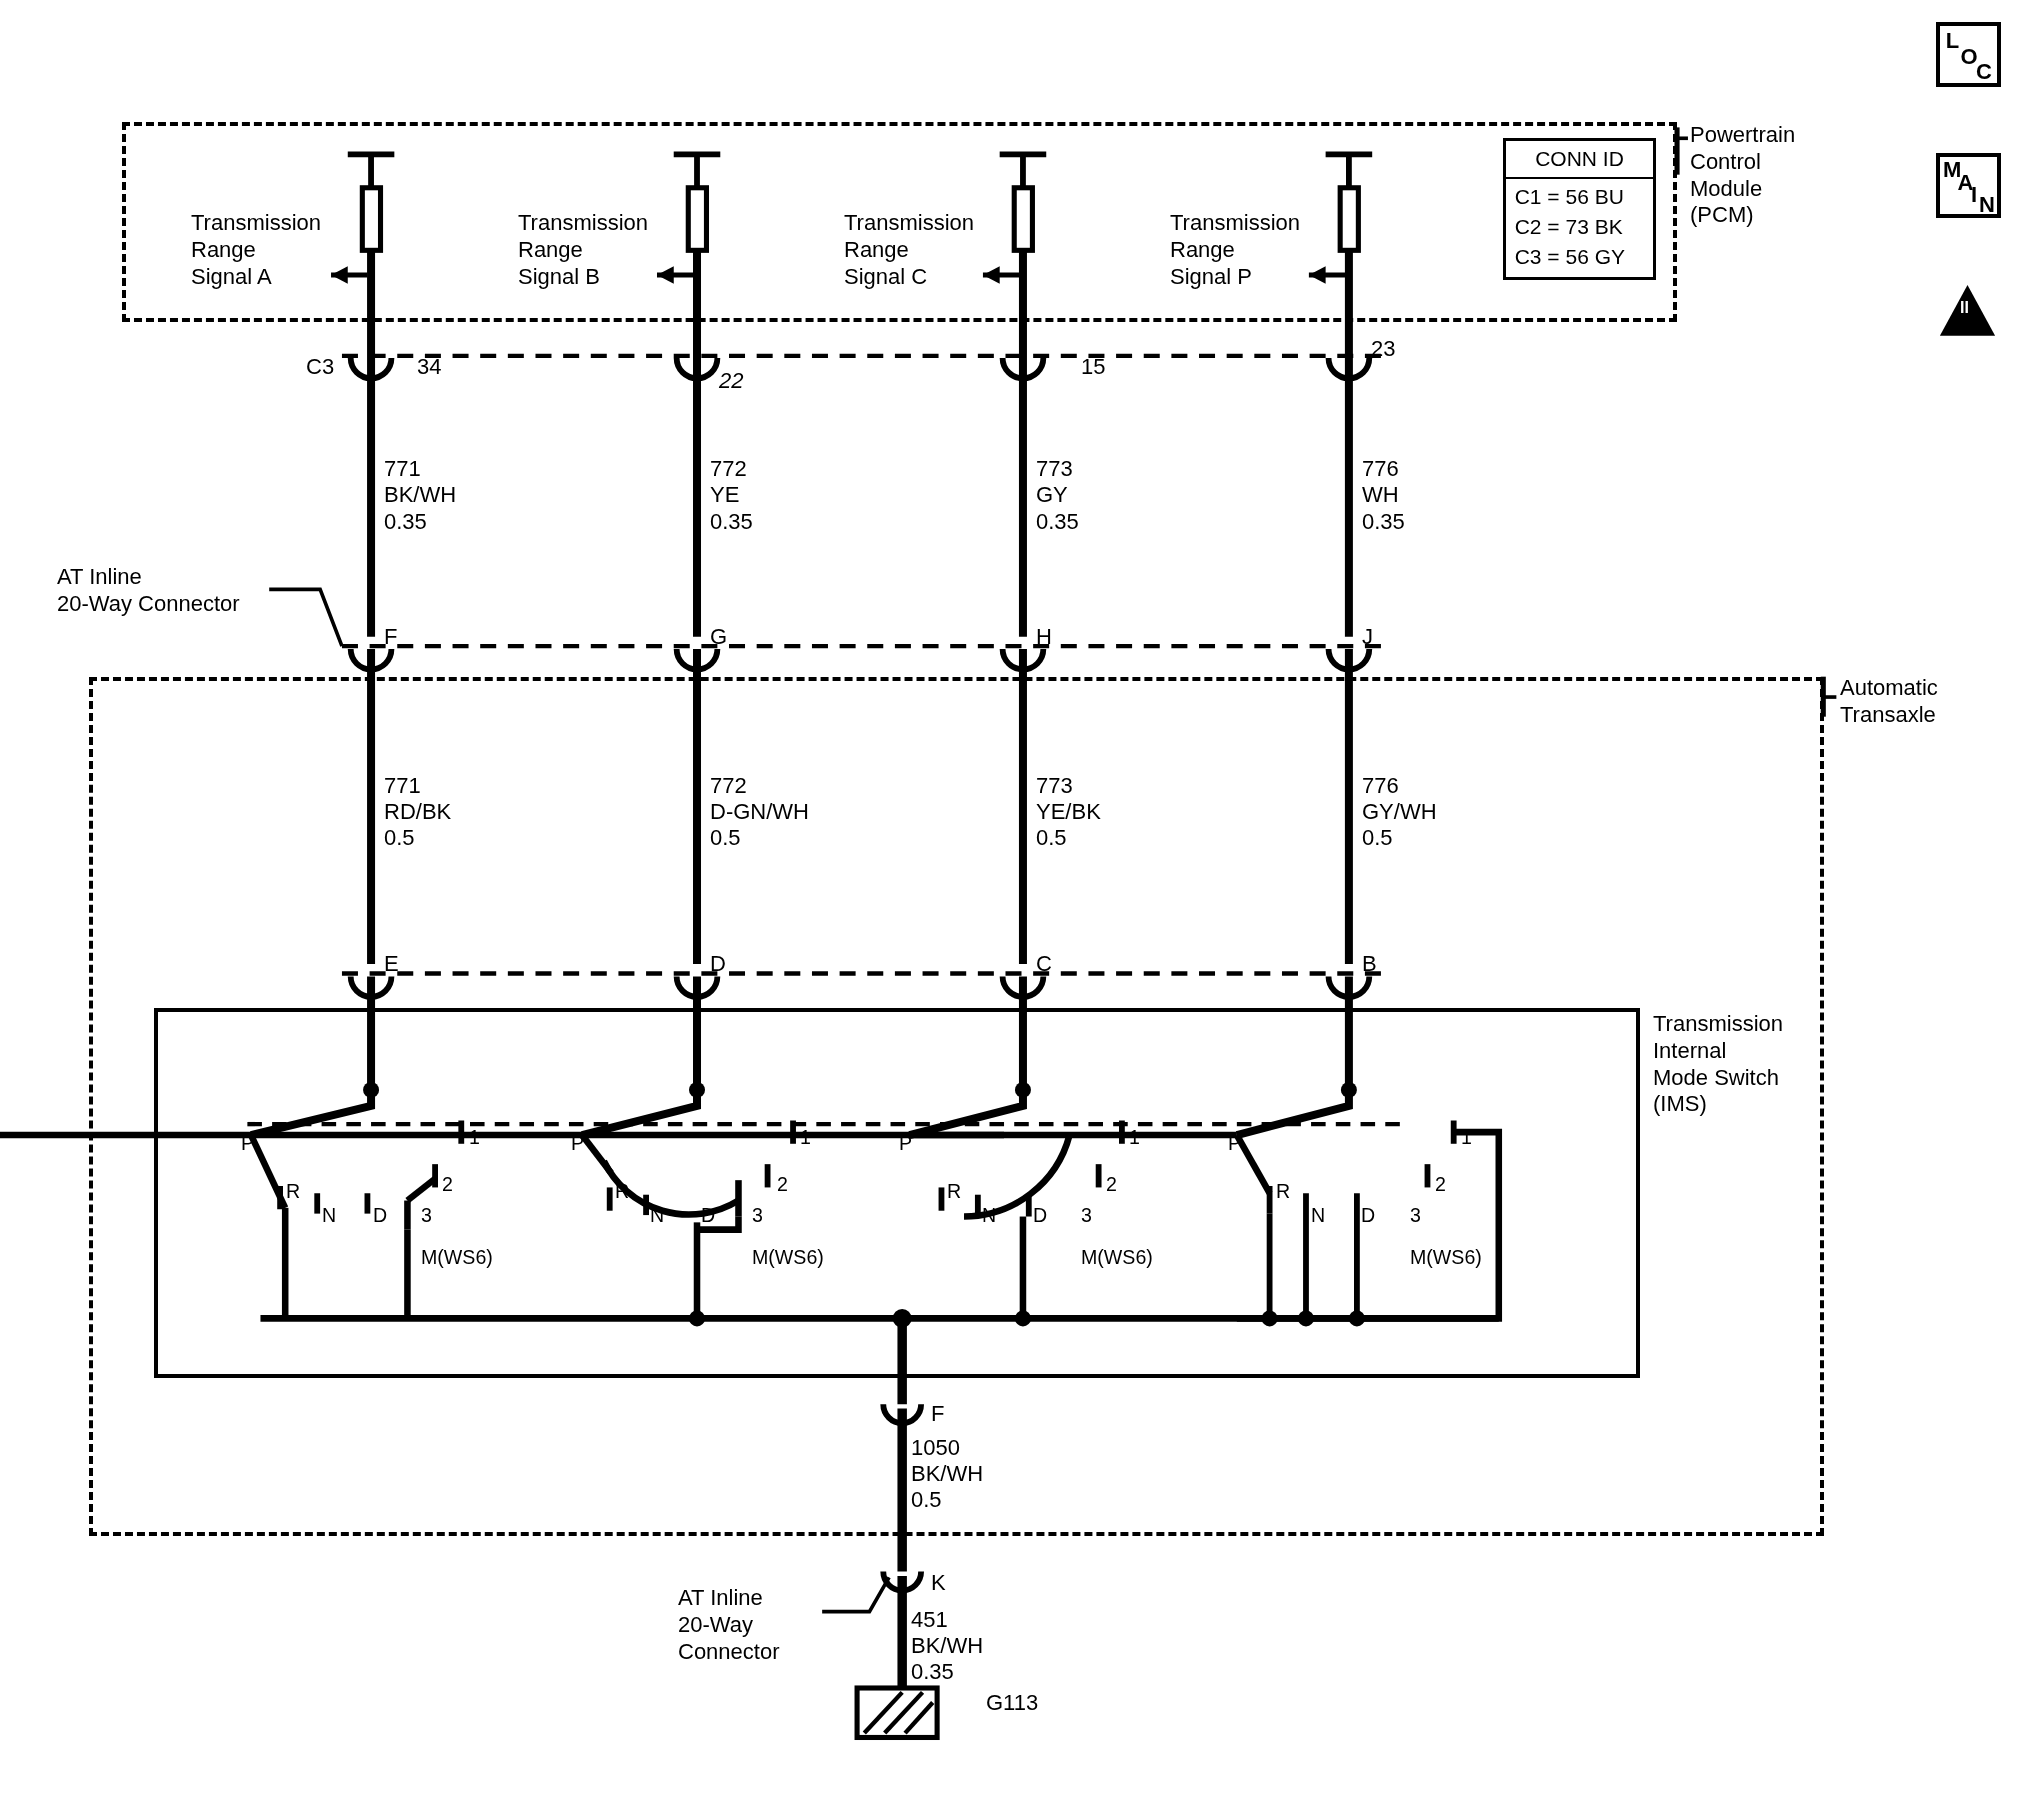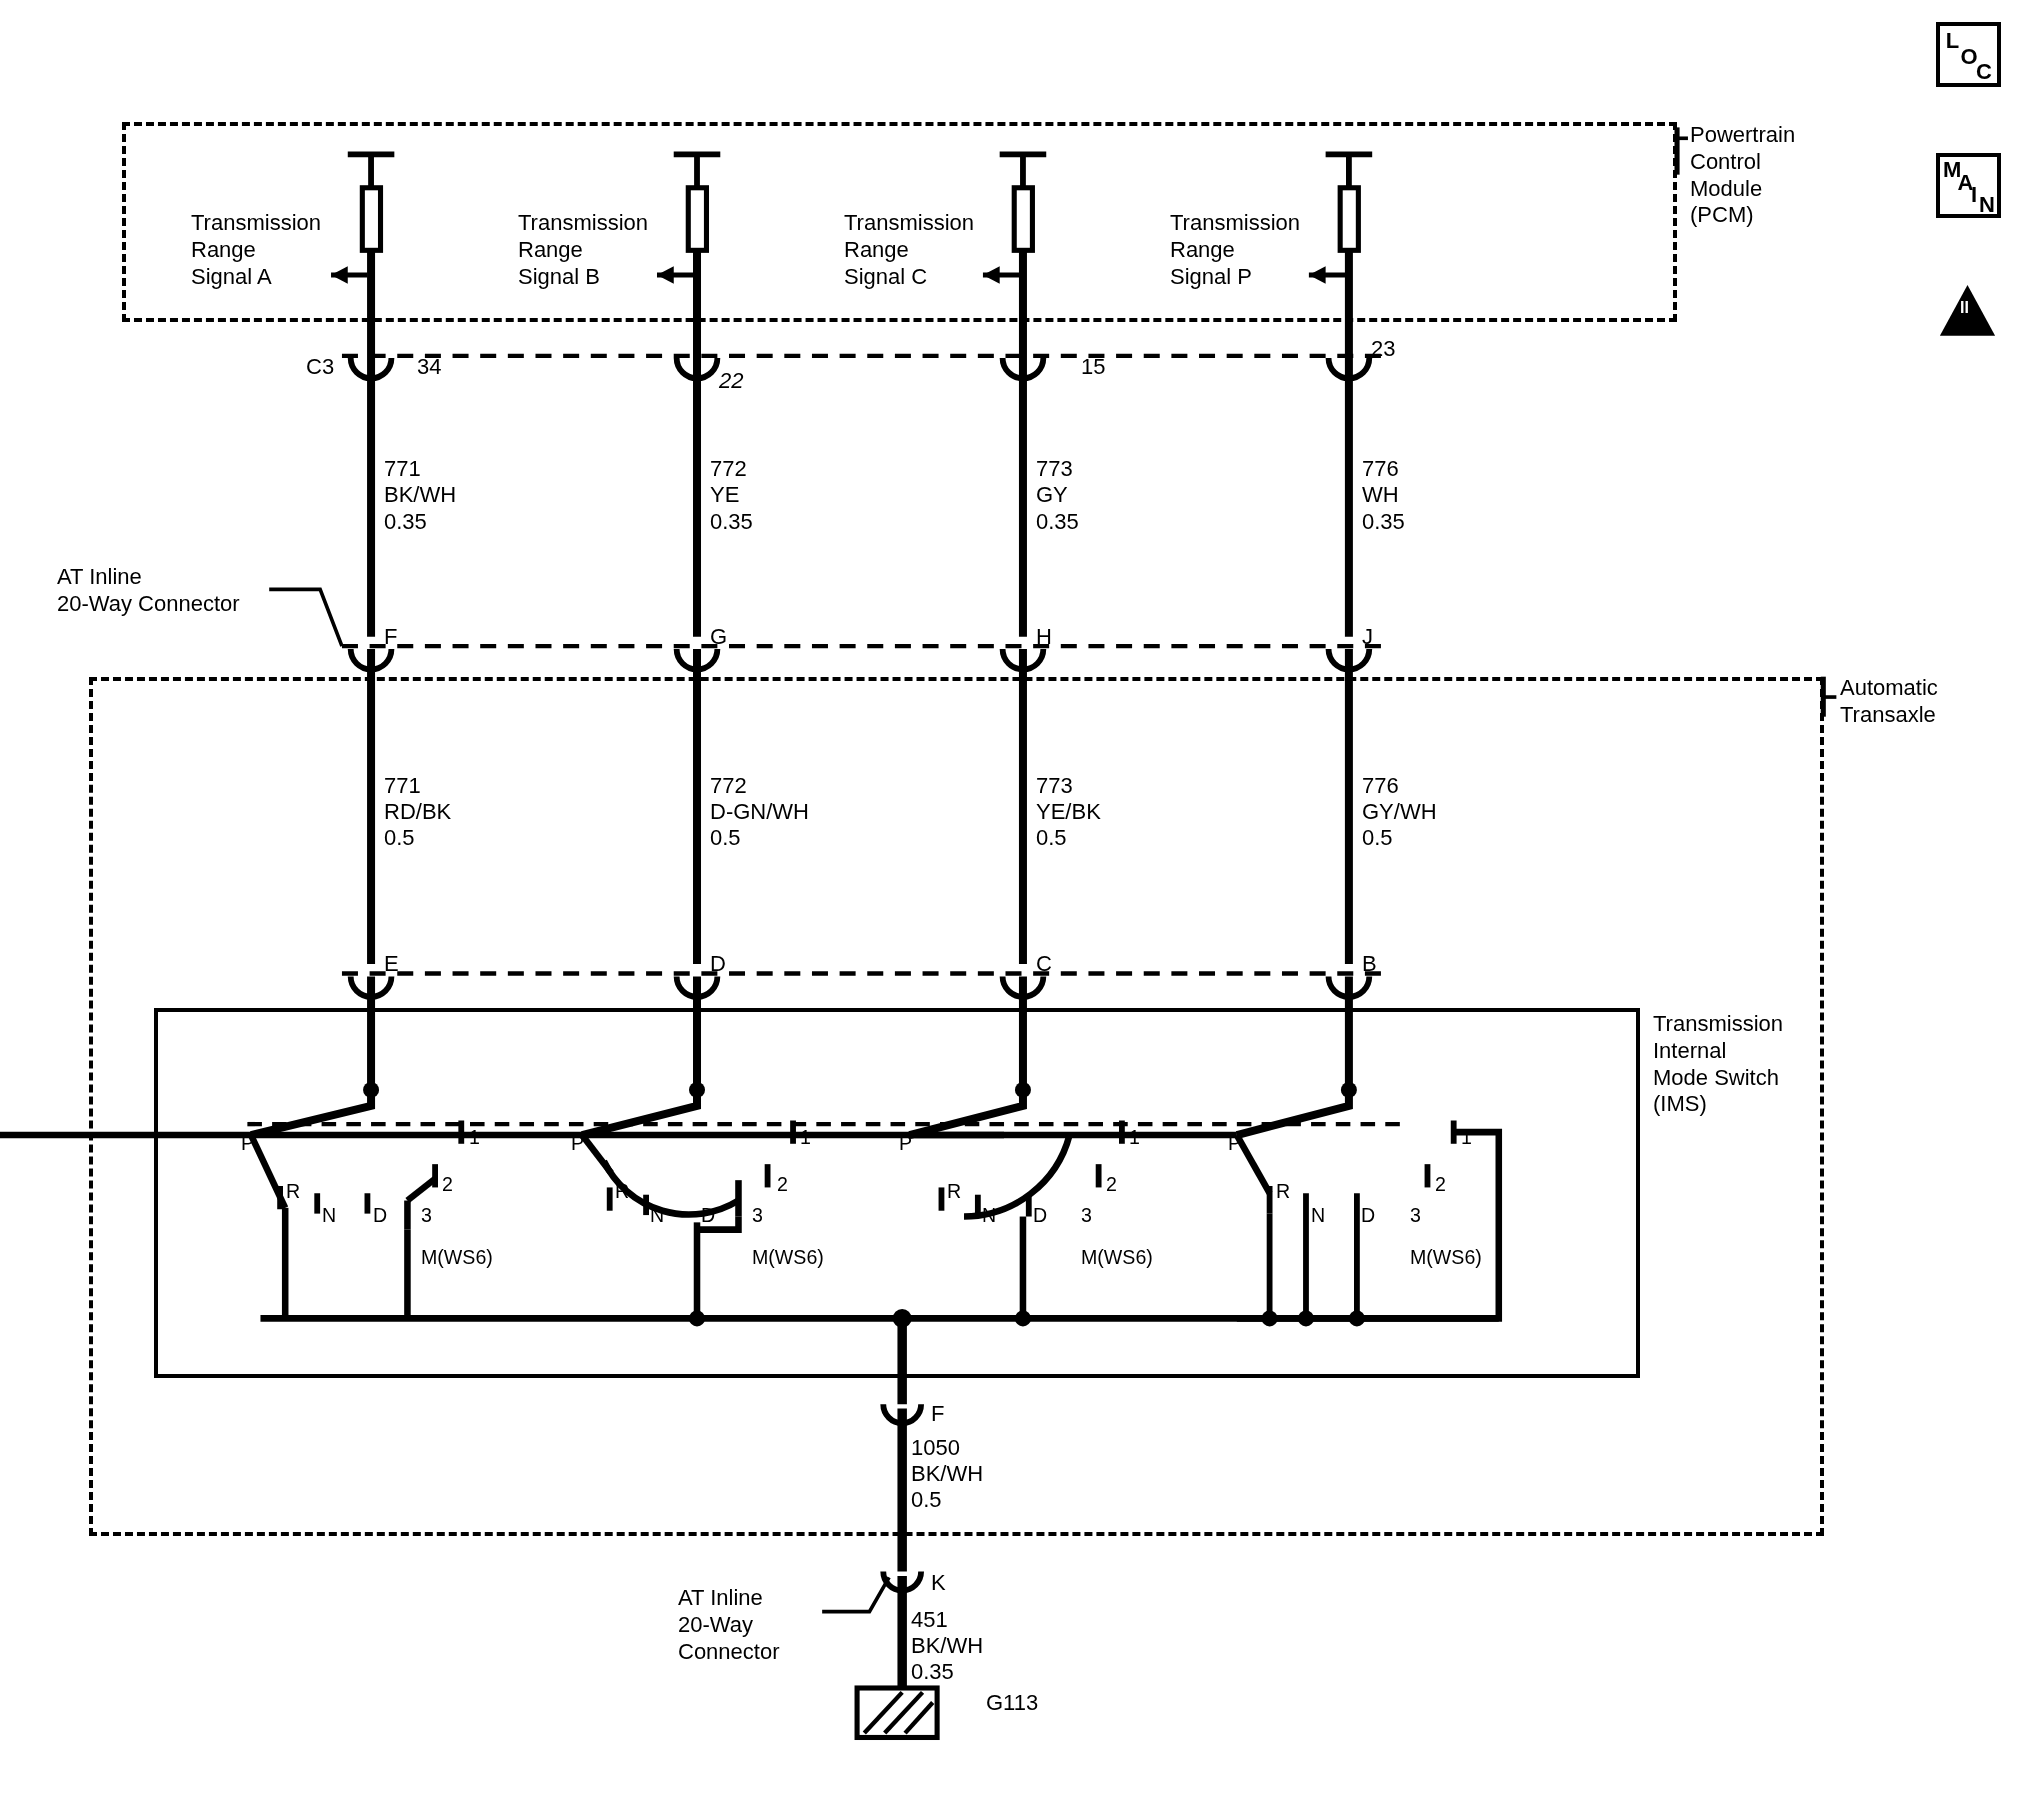--- a/index.html
+++ b/index.html
@@ -78,20 +78,26 @@
 
 <div id="sheet">
 
   <div class="dashbox" style="left:122px; top:122px; width:1555px; height:200px;"></div>
 
   <div class="lbl" style="left:1690px; top:122px;">Powertrain
 Control
 Module
 (PCM)</div>
 
+  <div class="connid" style="left:1503px; top:138px; width:153px;">
+    <div class="hdr">CONN ID</div>
+    <div>C1 = 56 BU</div>
+    <div>C2 = 73 BK</div>
+    <div>C3 = 56 GY</div>
+  </div>
 
   <div class="lbl" style="left:191px; top:210px;">Transmission
 Range
 Signal A</div>
   <div class="lbl" style="left:518px; top:210px;">Transmission
 Range
 Signal B</div>
   <div class="lbl" style="left:844px; top:210px;">Transmission
 Range
 Signal C</div>

